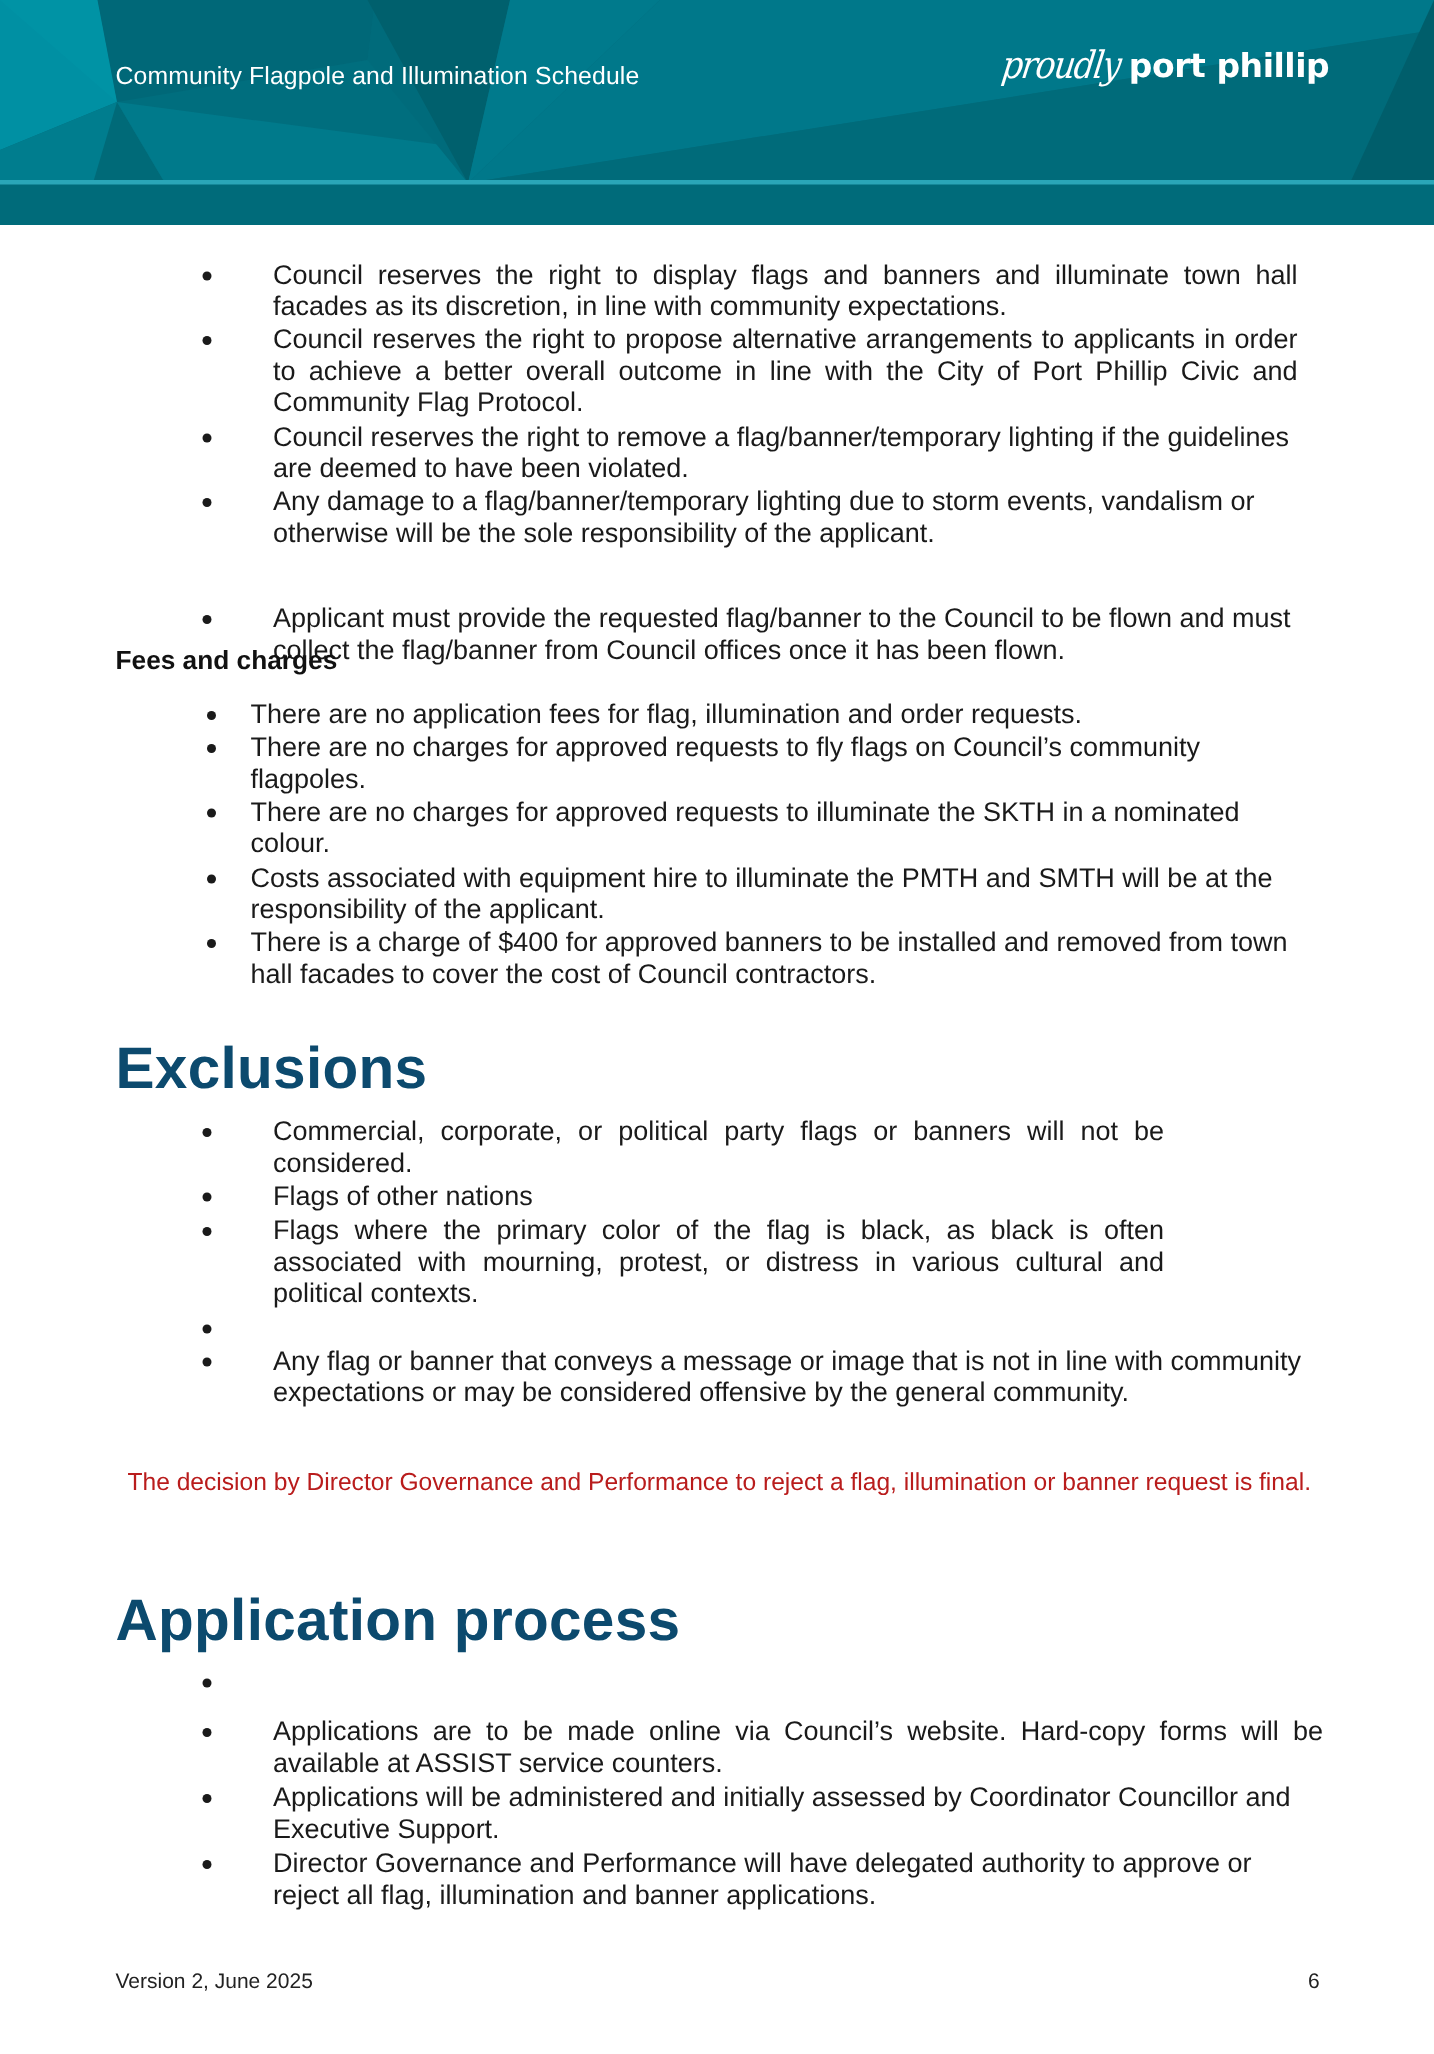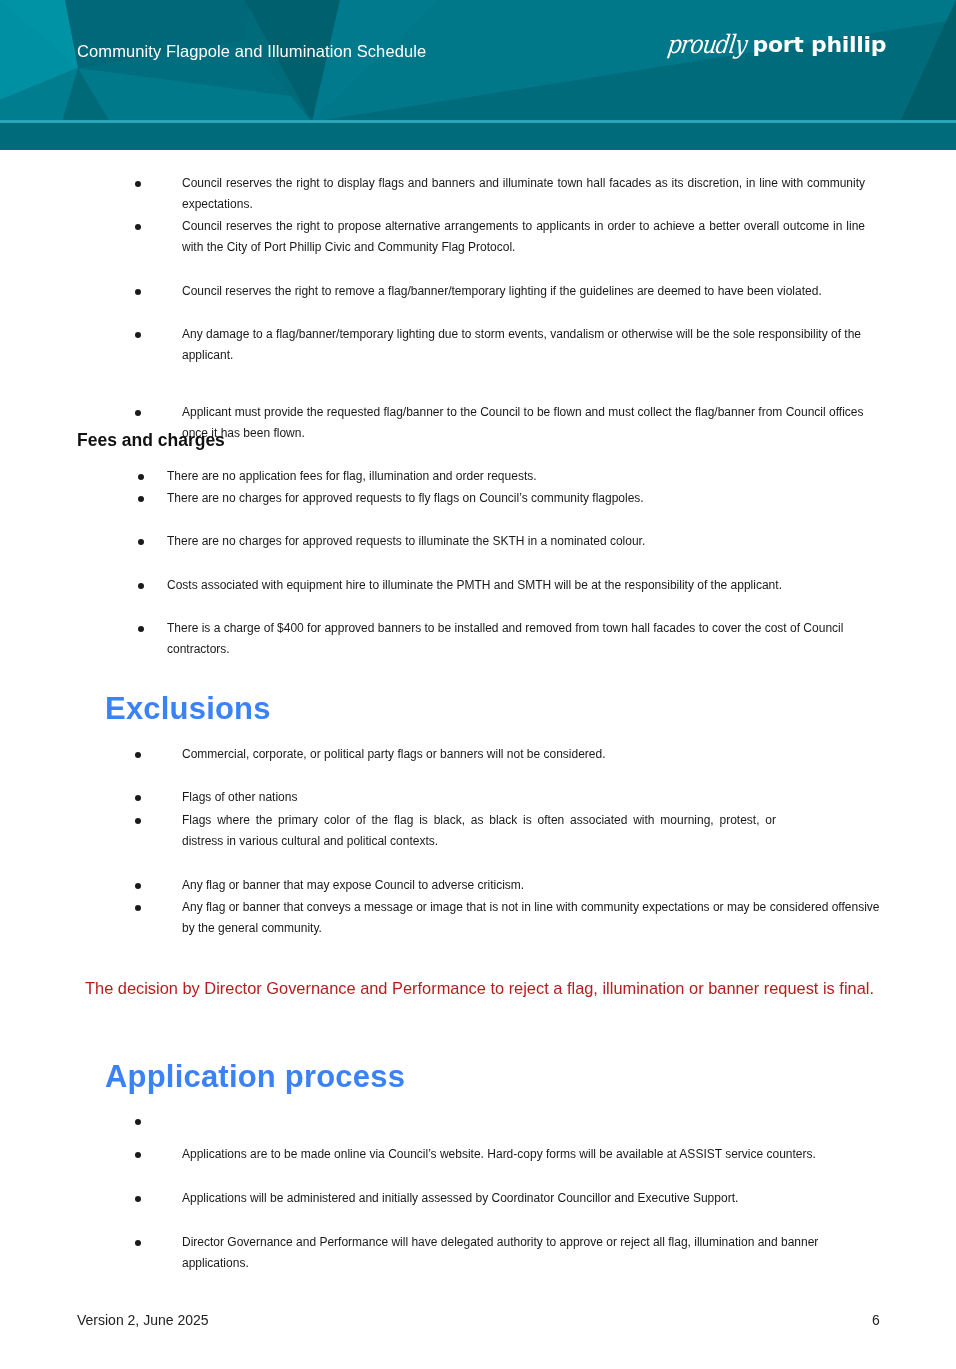--- a/index.html
+++ b/index.html
@@ -8,26 +8,26 @@
   .header { position: absolute; left: 0; top: 0; width: 956px; height: 150px; overflow: hidden; background: #006b7a; }
   .header svg.bg { position: absolute; left: 0; top: 0; }
   .header-title { position: absolute; left: 77px; top: 42px; color: #ffffff; font-size: 16.5px; letter-spacing: 0.1px; }
   .logo { position: absolute; left: 668px; top: 32px; color: #ffffff; display: flex; align-items: baseline; }
   .logo-script { font-family: "DejaVu Serif", serif; font-style: italic; font-size: 22px; letter-spacing: -1px; margin-right: 6px; transform: skewX(-8deg) scaleY(1.15); display: inline-block; }
   .logo-bold { font-family: "DejaVu Sans", sans-serif; font-weight: bold; font-size: 22px; letter-spacing: -0.3px; }
   .header-bottom { position: absolute; left: 0; top: 120px; width: 956px; height: 3px; background: #2aa6b8; }
 
   .content { position: absolute; left: 0; top: 0; width: 956px; }
   ul.bl { list-style: none; margin: 0; padding: 0; }
-  ul.bl li { position: absolute; font-size: 12px; line-height: 21px; color: #1a1a1a; }
+  ul.bl li { position: absolute; font-size: 18px; line-height: 21px; color: #1a1a1a; }
   .bullet { position: absolute; width: 6px; height: 6px; border-radius: 50%; background: #1a1a1a; }
   .just-last { text-align: justify; text-align-last: left; }
 
   .h3 { position: absolute; left: 77px; top: 430px; font-size: 17.5px; font-weight: bold; color: #111; }
-  .h1 { position: absolute; left: 77px; font-size: 31px; font-weight: bold; color: #3b82f6; letter-spacing: 0.2px; margin-left: 28px; }
+  .h1 { position: absolute; left: 77px; font-size: 39px; font-weight: bold; color: #0c4a6e; letter-spacing: 0.2px; }
   .para { position: absolute; left: 85px; width: 806px; font-size: 16.4px; line-height: 25px; color: #b91c1c; }
   .footer-left { position: absolute; left: 77px; top: 1312px; font-size: 14px; color: #222; }
   .footer-right { position: absolute; left: 872px; top: 1312px; font-size: 14px; color: #222; }
 </style>
 </head>
 <body>
 
 <div class="header">
   <svg class="bg" width="956" height="122" viewBox="0 0 956 122">
     <rect x="0" y="0" width="956" height="122" fill="#006e7e"></rect>
@@ -110,21 +110,20 @@
     <li style="left:182px; top:787px; width:594px;">
       <span class="bullet" style="left:-47px; top:8px;"></span>
       <span>Flags of other nations</span>
     </li>
     <li style="left:182px; top:810px; width:594px;" class="just-last">
       <span class="bullet" style="left:-47px; top:8px;"></span>
       <span>Flags where the primary color of the flag is black, as black is often associated with mourning, protest, or distress in various cultural and political contexts.</span>
     </li>
     <li style="left:182px; top:875px; width:700px;">
       <span class="bullet" style="left:-47px; top:8px;"></span>
-      <span>Any flag or banner that may expose Council to adverse criticism.</span>
     </li>
     <li style="left:182px; top:897px; width:702px;">
       <span class="bullet" style="left:-47px; top:8px;"></span>
       <span>Any flag or banner that conveys a message or image that is not in line with community expectations or may be considered offensive by the general community.</span>
     </li>
   </ul>
 
   <div class="para just-last" style="top:976px;">The decision by Director Governance and Performance to reject a flag, illumination or banner request is final.</div>
 
   <div class="h1" style="top:1059px;">Application process</div>

